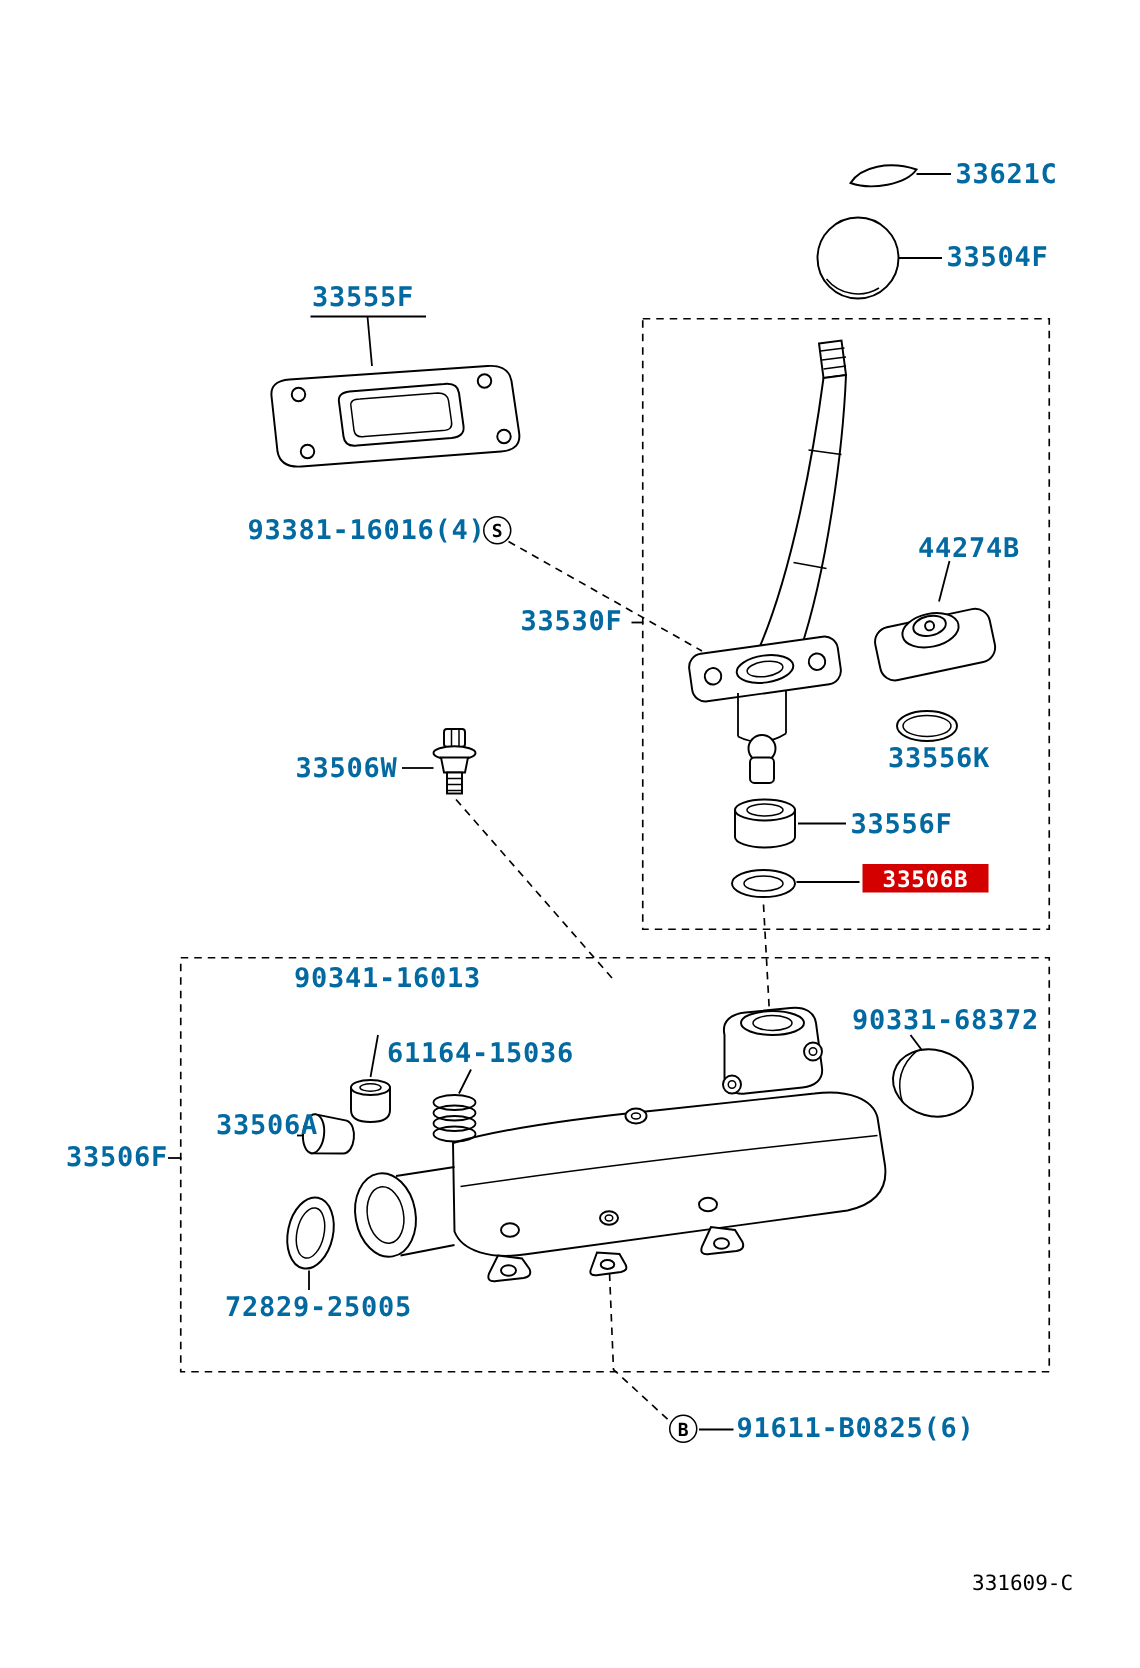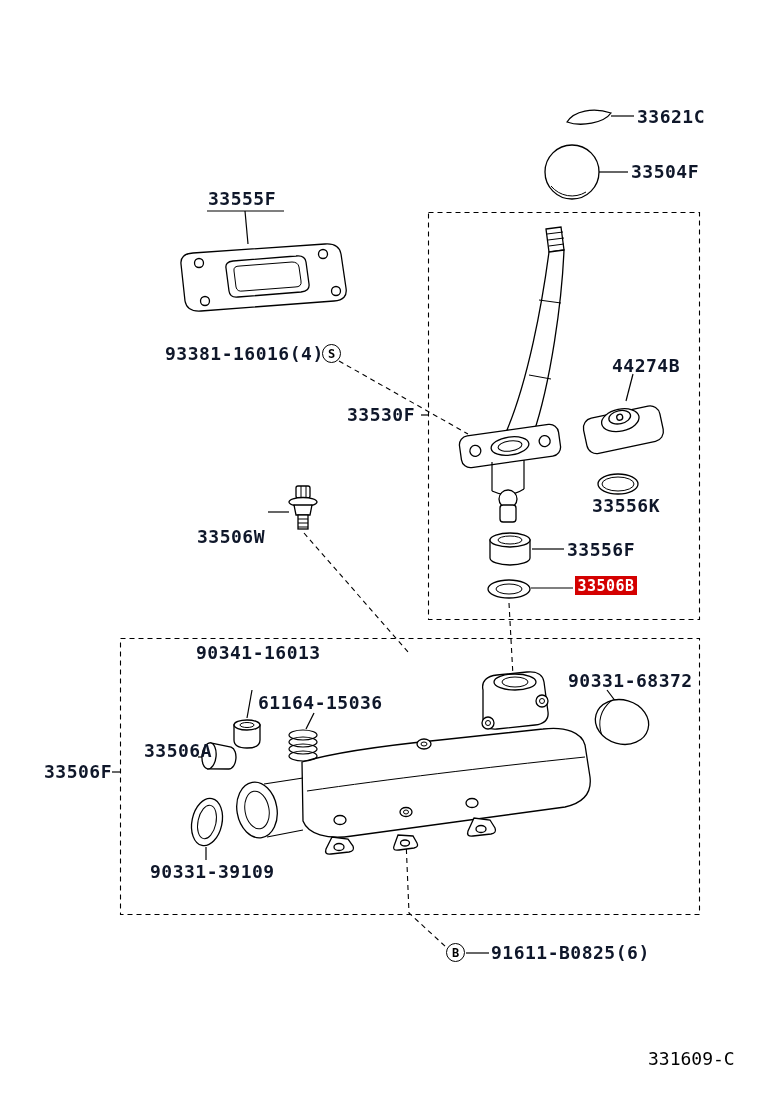--- a/index.html
+++ b/index.html
@@ -8,34 +8,34 @@
     position:relative; width:760px; height:1112px; background:#fff;
     overflow:hidden; font-family:"DejaVu Sans Mono", monospace; color:#000;
   }
   svg.artboard { position:absolute; left:0; top:0; }
   .art  { fill:#fff; stroke:#000; stroke-width:1.3; }
   .ln   { fill:none; stroke:#000; stroke-width:1.2; }
   .thin { fill:none; stroke:#000; stroke-width:1; }
   .dash { fill:none; stroke:#000; stroke-width:1.1; stroke-dasharray:5 4; }
   .lbl {
     position:absolute; font-weight:bold; font-size:18px; letter-spacing:.5px;
-    line-height:21px; white-space:nowrap; color:#0f172a;
+    line-height:21px; white-space:nowrap; color:#0369a1;
   }
   .lbl-hl {
-    position:absolute; width:62px; height:19px;
+    position:absolute; width:84px; height:19px;
     background:var(--hl-bg,#d40000); color:var(--hl-fg,#fff);
     font-weight:bold; font-size:15px; letter-spacing:.5px;
     display:flex; align-items:center; justify-content:center;
   }
   .csym {
     position:absolute; width:19px; height:19px; border:1.8px solid #000;
     border-radius:50%; background:#fff; font-size:12px; font-weight:bold;
     display:flex; align-items:center; justify-content:center;
   }
-  .code { position:absolute; font-size:18px; font-weight:normal; letter-spacing:0; }
+  .code { position:absolute; font-size:14px; font-weight:normal; letter-spacing:0; }
 </style>
 </head>
 <body>
 
 <div id="stage">
 
   <svg class="artboard" width="760" height="1112" viewBox="0 0 760 1112">
 
     <rect class="dash" x="428.5" y="212.5" width="271" height="407"></rect>
     <rect class="dash" x="120.5" y="638.5" width="579" height="276"></rect>
@@ -193,27 +193,27 @@
 
   <div class="lbl" style="left:637px; top:106px">33621C</div>
   <div class="lbl" style="left:631px; top:161px">33504F</div>
   <div class="lbl" style="left:208px; top:188px">33555F</div>
   <div class="lbl" style="left:165px; top:343px">93381-16016(4)</div>
   <div class="lbl" style="left:347px; top:404px">33530F</div>
   <div class="lbl" style="left:612px; top:355px">44274B</div>
   <div class="lbl" style="left:592px; top:495px">33556K</div>
   <div class="lbl" style="left:567px; top:539px">33556F</div>
   <div class="lbl-hl" style="left:575px; top:576px">33506B</div>
-  <div class="lbl" style="left:197px; top:526px">33506W</div>
+  <div class="lbl" style="left:197px; top:502px">33506W</div>
   <div class="lbl" style="left:196px; top:642px">90341-16013</div>
   <div class="lbl" style="left:258px; top:692px">61164-15036</div>
   <div class="lbl" style="left:144px; top:740px">33506A</div>
   <div class="lbl" style="left:44px;  top:761px">33506F</div>
   <div class="lbl" style="left:568px; top:670px">90331-68372</div>
-  <div class="lbl" style="left:150px; top:861px">90331-39109</div>
+  <div class="lbl" style="left:150px; top:861px">72829-25005</div>
   <div class="lbl" style="left:491px; top:942px">91611-B0825(6)</div>
 
   <div class="csym" style="left:322px; top:344px">S</div>
   <div class="csym" style="left:446px; top:943px">B</div>
 
   <div class="code" style="left:648px; top:1048px">331609-C</div>
 
 </div>
 
 </body></html>

